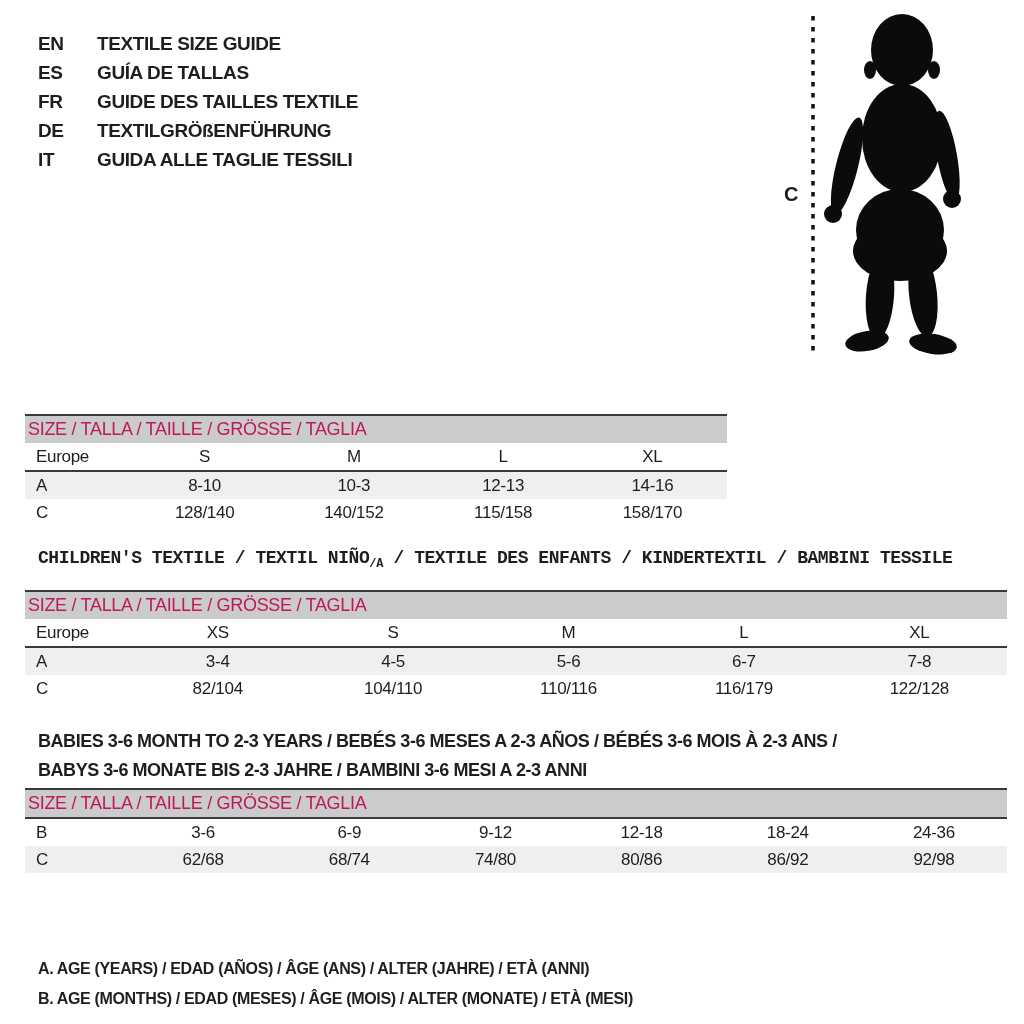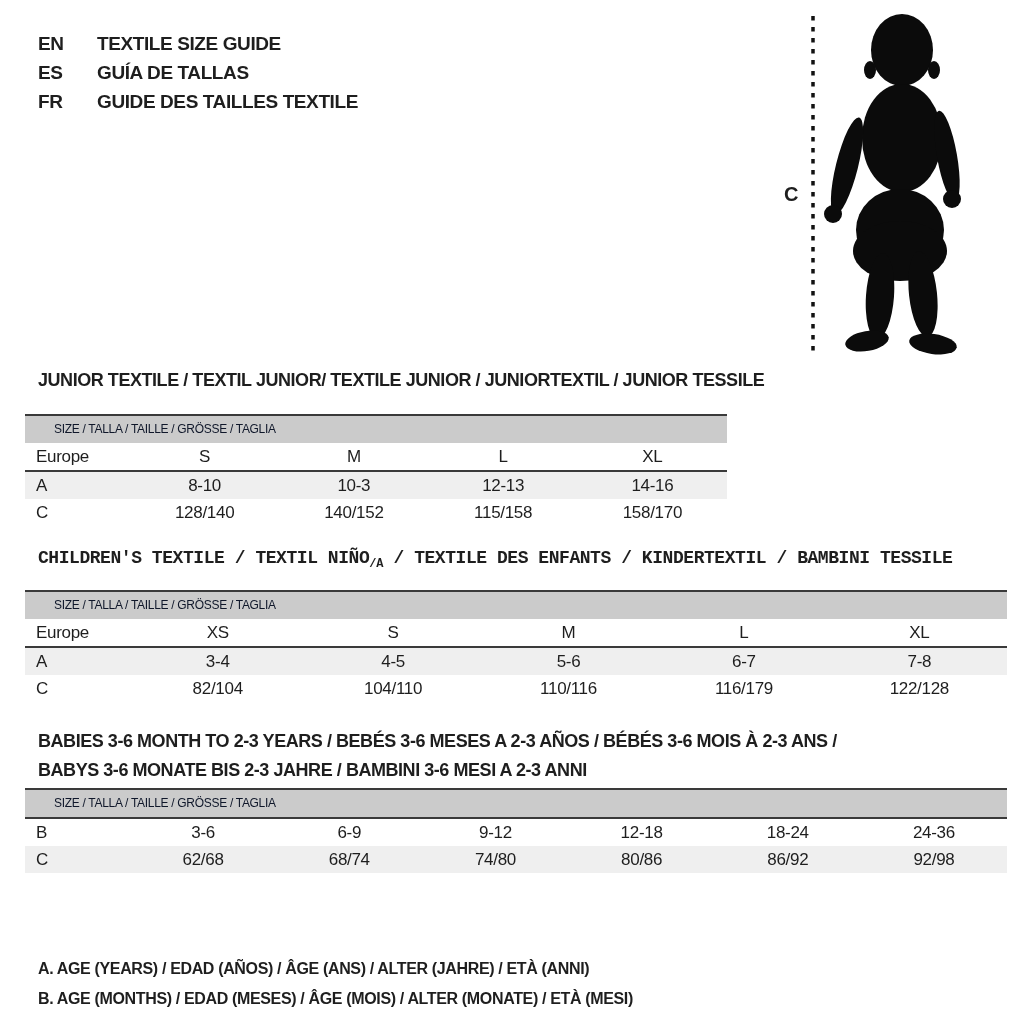--- a/index.html
+++ b/index.html
@@ -18,21 +18,21 @@
   .section-title{position:absolute;left:38px;font-weight:bold;font-size:18px;letter-spacing:-0.45px;white-space:nowrap;}
   #junior-title{top:370px;}
   #children-title{top:548px;font-family:Liberation Mono, monospace;}
   #babies-title{top:727px;line-height:29px;}
   .subnote{font-size:12px;vertical-align:-4px;letter-spacing:-0.3px;}
   
   .stable{position:absolute;left:25px;}
   #junior-table{top:414px;width:702px;}
   #children-table{top:590px;width:982px;}
   #babies-table{top:788px;width:982px;}
-  .size-bar{height:27px;line-height:27px;border-top:2px solid #3a3a3a;background:#cbcbcb;padding-left:29px;font-size:12px;letter-spacing:-0.3px;color:#0f172a;white-space:nowrap;}
+  .size-bar{height:27px;line-height:27px;border-top:2px solid #3a3a3a;background:#cbcbcb;padding-left:3px;font-size:18px;letter-spacing:-0.3px;color:#be185d;white-space:nowrap;}
   .size-bar.under{border-bottom:2px solid #3a3a3a;}
   .trow{display:flex;height:27px;align-items:center;font-size:17px;letter-spacing:-0.3px;}
   .trow.hdr{border-bottom:2px solid #3a3a3a;}
   .trow.shaded{background:#efefef;}
   .lbl{width:105px;flex:0 0 105px;padding-left:11px;box-sizing:border-box;}
   .val{flex:1;text-align:center;}
   
   .footnotes{position:absolute;left:38px;top:914px;font-weight:bold;font-size:16px;letter-spacing:-0.35px;line-height:30px;white-space:nowrap;margin-top:40px;}
 </style>
 </head>
@@ -46,20 +46,28 @@
       <span class="lang-label">TEXTILE SIZE GUIDE</span>
     </div>
     <div class="lang-row">
       <span class="lang-code">ES</span>
       <span class="lang-label">GUÍA DE TALLAS</span>
     </div>
     <div class="lang-row">
       <span class="lang-code">FR</span>
       <span class="lang-label">GUIDE DES TAILLES TEXTILE</span>
     </div>
+    <div class="lang-row">
+      <span class="lang-code">DE</span>
+      <span class="lang-label">TEXTILGRÖßENFÜHRUNG</span>
+    </div>
+    <div class="lang-row">
+      <span class="lang-code">IT</span>
+      <span class="lang-label">GUIDA ALLE TAGLIE TESSILI</span>
+    </div>
   </div>
 
   <div class="figure">
     <svg width="200" height="350" viewBox="0 0 200 350" aria-hidden="true">
       <line x1="33" y1="8" x2="33" y2="347" stroke="#121212" stroke-width="3.5" stroke-dasharray="4.5 6.5"></line>
       <g fill="#0b0b0b">
         <ellipse cx="122" cy="42" rx="31" ry="36"></ellipse>
         <ellipse cx="90" cy="62" rx="6" ry="9"></ellipse>
         <ellipse cx="154" cy="62" rx="6" ry="9"></ellipse>
         <ellipse cx="122" cy="130" rx="40" ry="54"></ellipse>
@@ -71,21 +79,20 @@
         <ellipse cx="120" cy="243" rx="47" ry="30"></ellipse>
         <ellipse cx="100" cy="288" rx="14" ry="43" transform="rotate(4 100 288)"></ellipse>
         <ellipse cx="143" cy="286" rx="14" ry="43" transform="rotate(-6 143 286)"></ellipse>
         <ellipse cx="87" cy="333" rx="22" ry="10" transform="rotate(-10 87 333)"></ellipse>
         <ellipse cx="153" cy="336" rx="24" ry="10" transform="rotate(8 153 336)"></ellipse>
       </g>
     </svg>
     <div class="height-label">C</div>
   </div>
 
-  <div class="section-title" id="junior-title">JUNIOR TEXTILE / TEXTIL JUNIOR/ TEXTILE JUNIOR / JUNIORTEXTIL / JUNIOR TESSILE</div>
   <div class="stable" id="junior-table">
     <div class="size-bar">SIZE / TALLA / TAILLE / GRÖSSE / TAGLIA</div>
     <div class="trow hdr">
       <span class="lbl">Europe</span>
       <span class="val">S</span>
       <span class="val">M</span>
       <span class="val">L</span>
       <span class="val">XL</span>
     </div>
     <div class="trow shaded">

